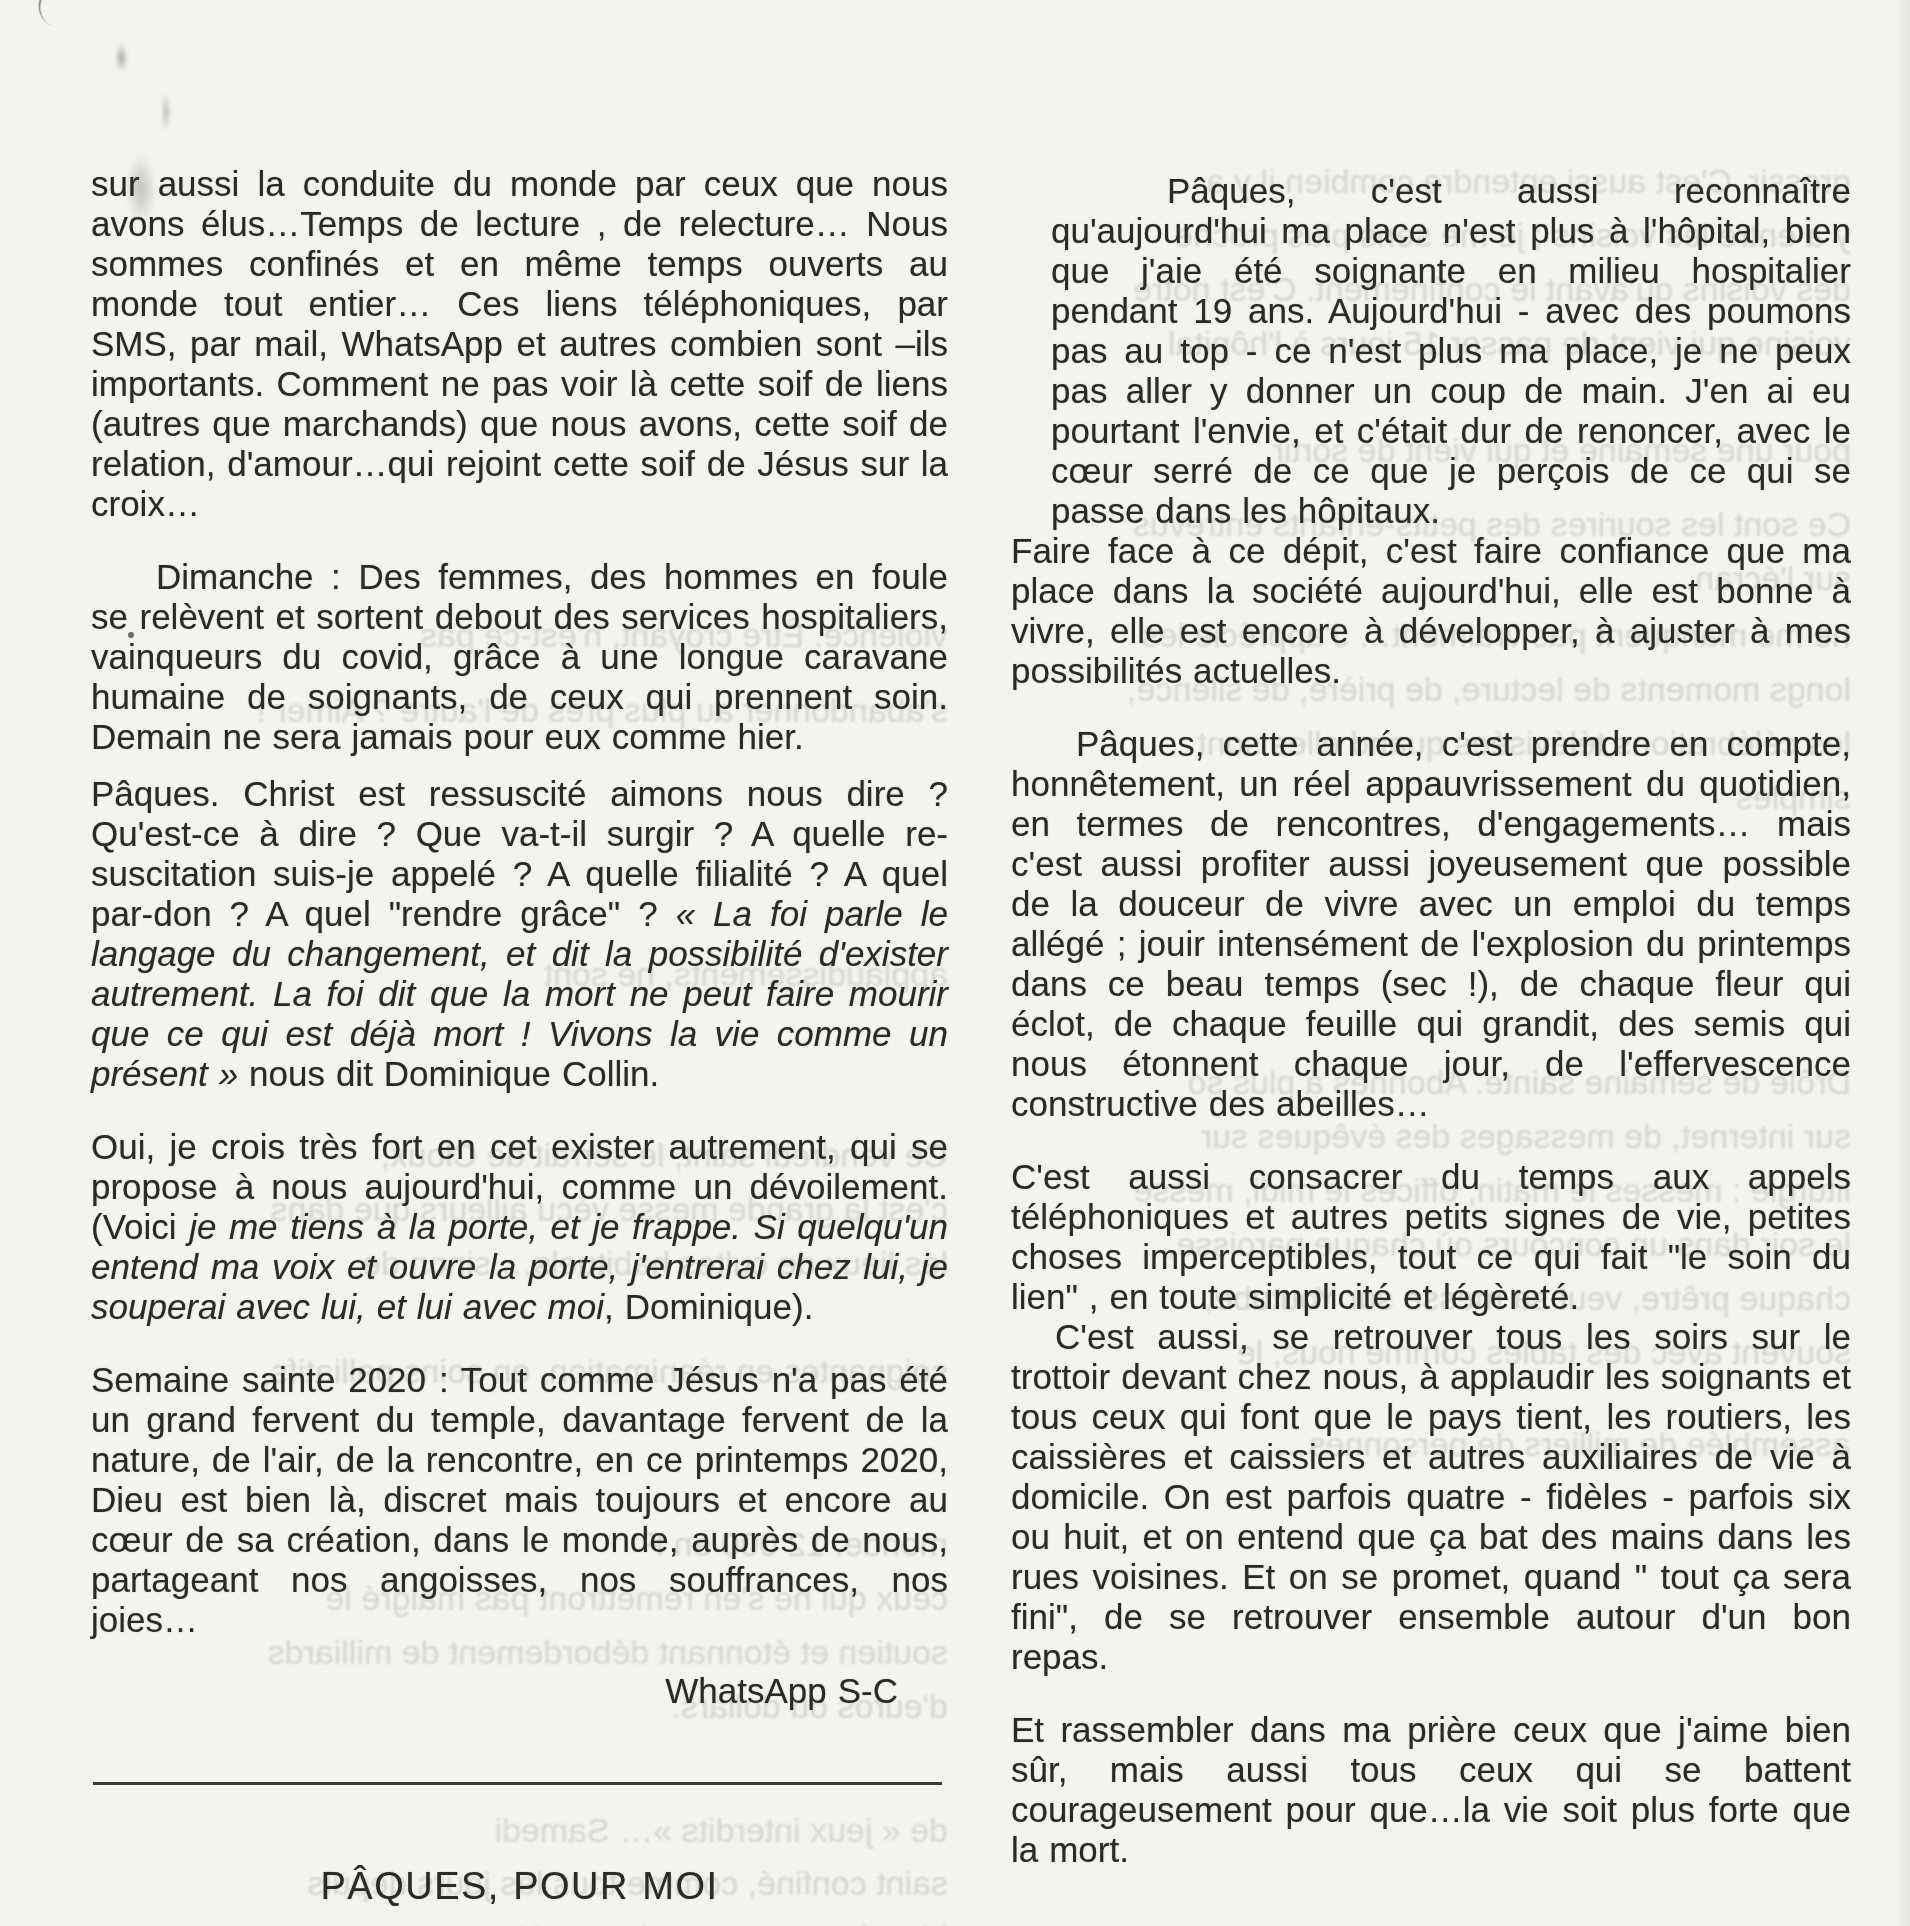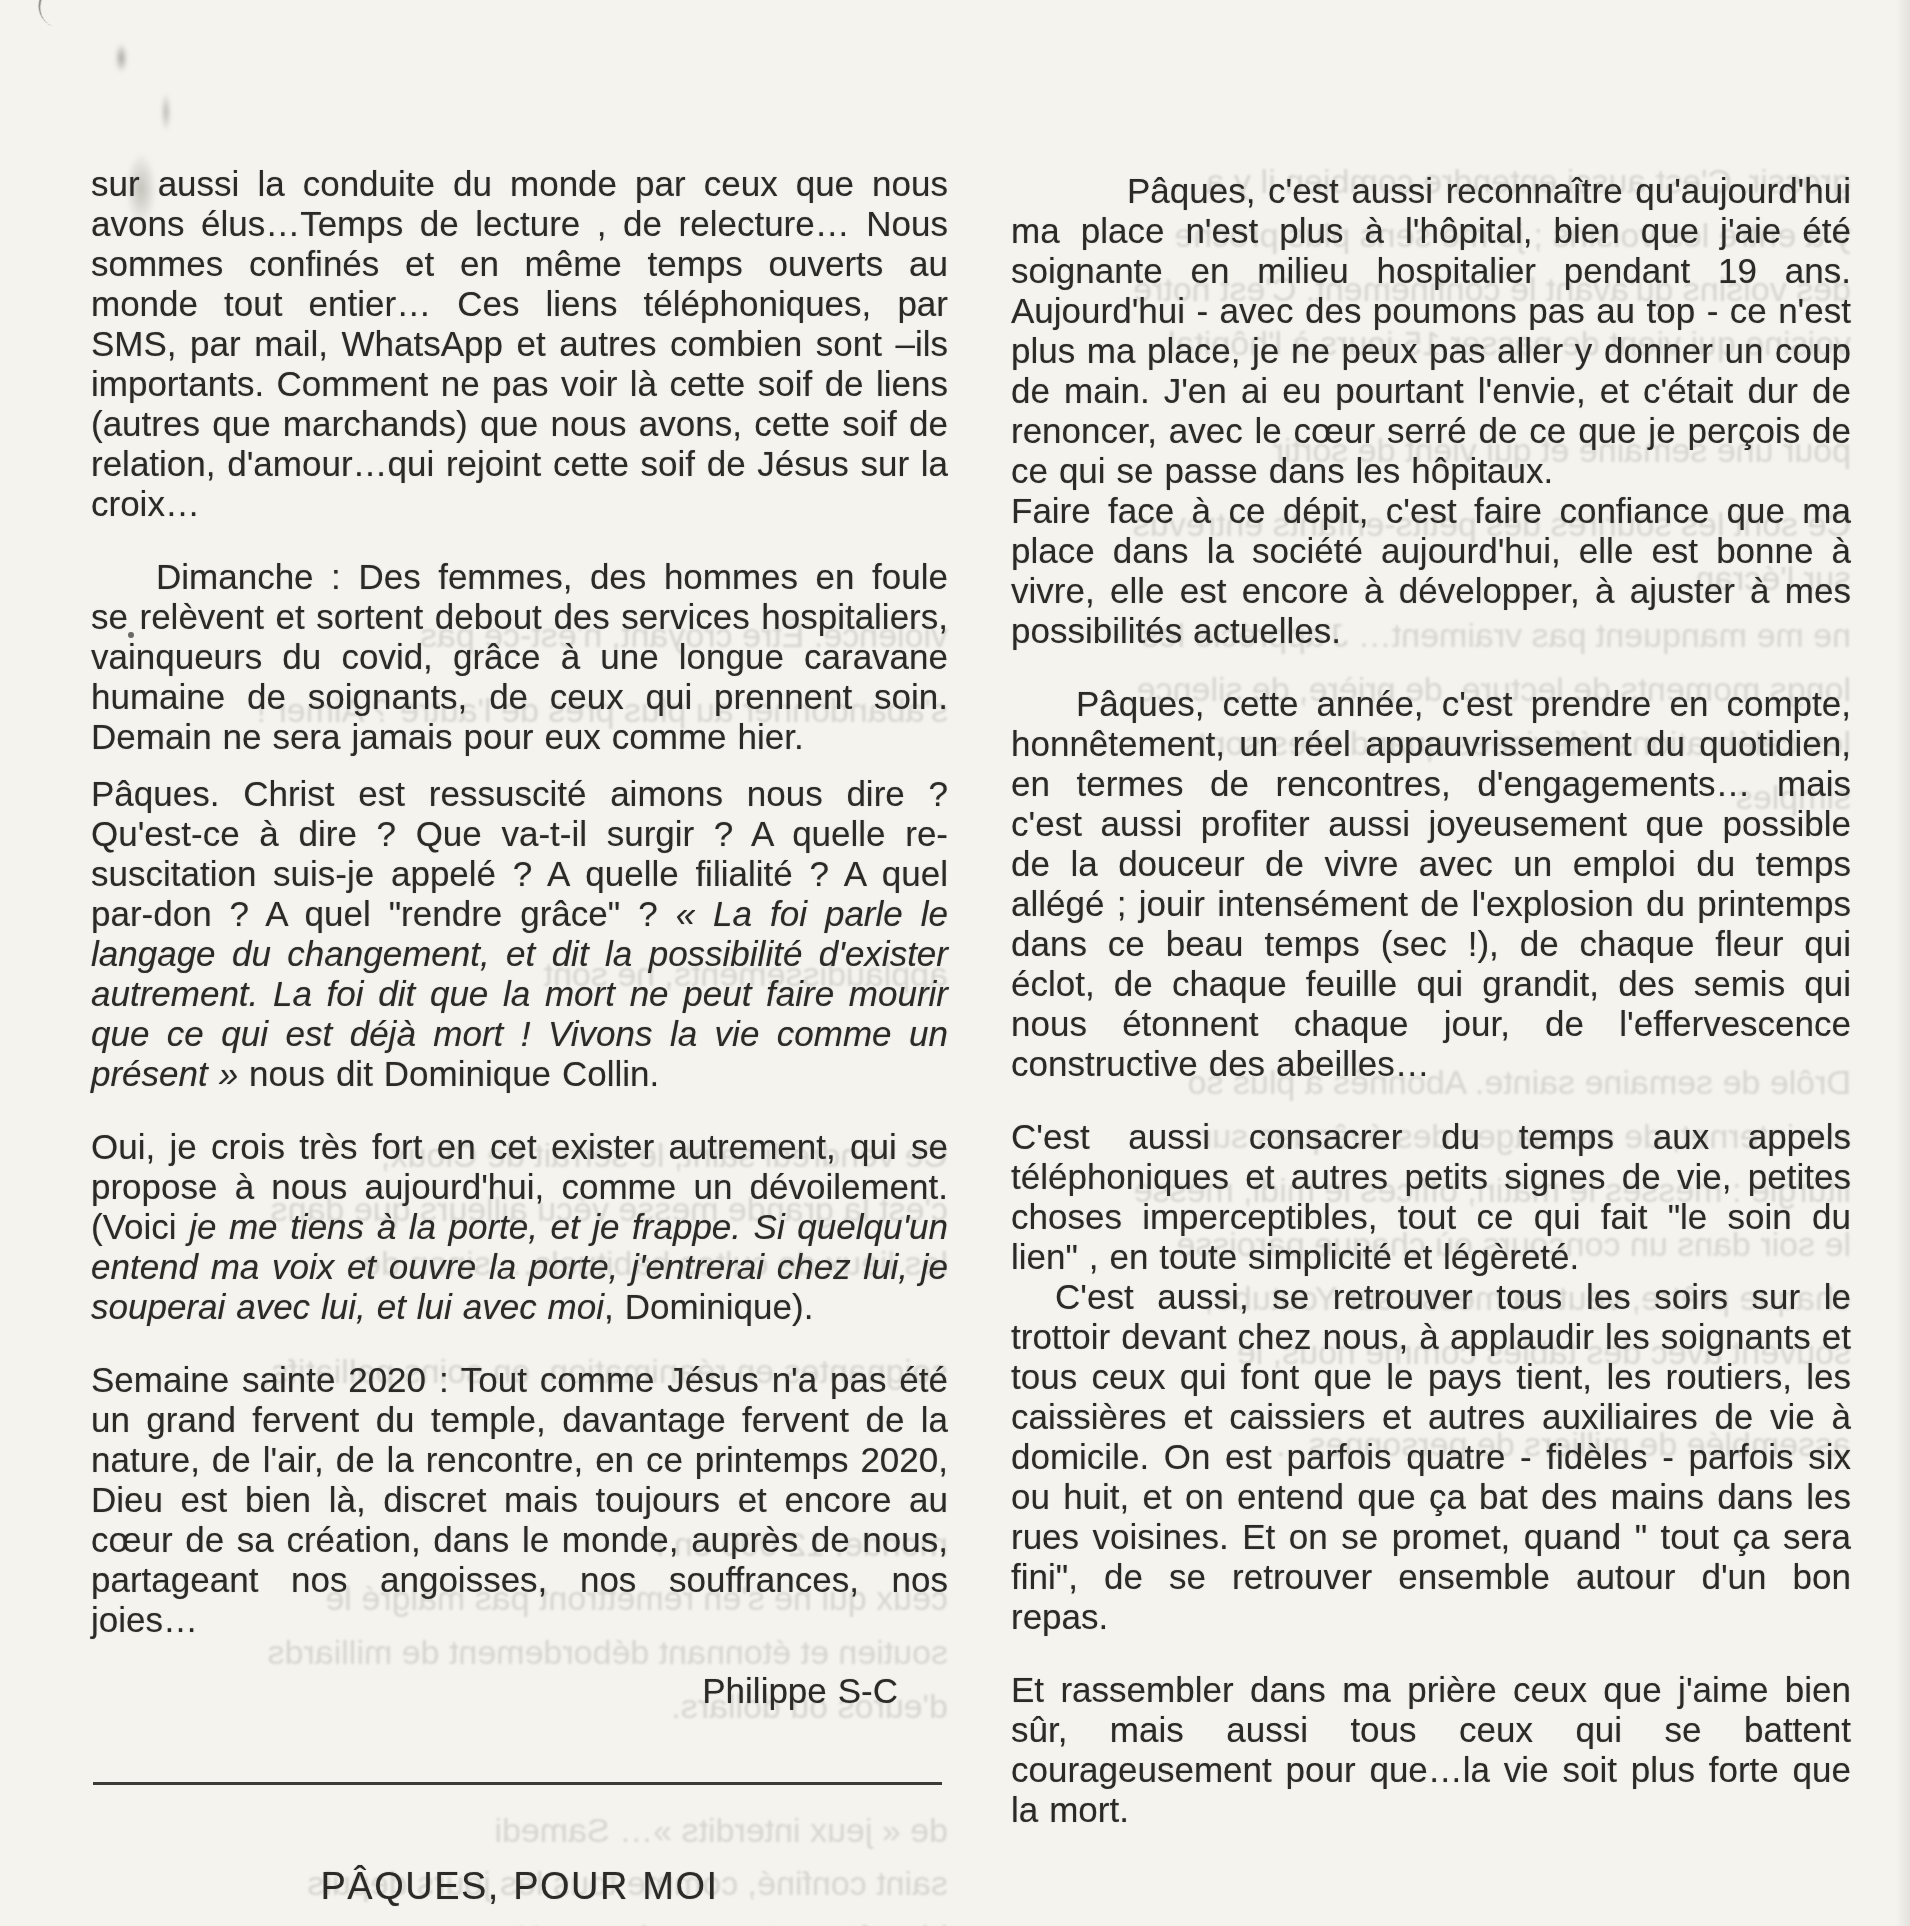--- a/index.html
+++ b/index.html
@@ -24,21 +24,21 @@
     word-spacing:1.2px;
   }
   .col-left { left:91px;  top:164px; width:857px; }
   .col-right{ left:1011px; top:171px; width:840px; }
   .column p{ margin:33px 0 0 0; }
   .column > :first-child{ margin-top:0 !important; }
   p.gap-0{ margin-top:0 !important; }
   p.gap-s{ margin-top:17.3px !important; }
   p.ind-s{ text-indent:44px; }
   p.ind-m{ text-indent:65px; }
-  p.ind-l{ text-indent:116px; }
+  p.ind-l{ text-indent:116px;margin-left:40px; }
   .seg-b{ font-weight:normal; }
   .seg-i{ font-style:italic; }
   p.heading{
     text-align:center; font-size:38px; letter-spacing:1.5px;
     margin-top:81px; text-indent:0 !important;
   }
   p.signature{ text-align:right; margin-top:31px; }
   .col-left  p.signature{ padding-right:50px; }
   hr.divider{
     border:0; border-top:3.5px solid var(--divider,#3d3b38);
@@ -119,21 +119,21 @@
       <span style="top: 1333px;">souvent avec des tables comme nous, le</span>
       <span style="top: 1425px;">assemblée de milliers de personnes…</span>
     </div>
 
   <div class="column col-left">
       <p class="body"><span>sur aussi la conduite du monde par ceux que nous avons élus…Temps de lecture , de relecture… Nous sommes confinés et en même temps ouverts au monde tout entier… Ces liens téléphoniques, par SMS, par mail, WhatsApp et autres combien sont –ils importants. Comment ne pas voir là cette soif de liens (autres que marchands) que nous avons, cette soif de relation, d'amour…qui rejoint cette soif de Jésus sur la croix…</span></p>
       <p class="body ind-m"><span class="seg-b">Dimanche</span><span> : Des femmes, des hommes en foule se relèvent et sortent debout des services hospitaliers, vainqueurs du covid, grâce à une longue caravane humaine de soignants, de ceux qui prennent soin. Demain ne sera jamais pour eux comme hier.</span></p>
       <p class="body gap-s"><span>Pâques. Christ est ressuscité aimons nous dire ? Qu'est-ce à dire ? Que va-t-il surgir ? A quelle re-suscitation suis-je appelé ? A quelle filialité ? A quel par-don ? A quel "rendre grâce" ? </span><span class="seg-i">« La foi parle le langage du changement, et dit la possibilité d'exister autrement. La foi dit que la mort ne peut faire mourir que ce qui est déjà mort ! Vivons la vie comme un présent »</span><span> nous dit Dominique Collin.</span></p>
       <p class="body"><span>Oui, je crois très fort en cet exister autrement, qui se propose à nous aujourd'hui, comme un dévoilement. (Voici </span><span class="seg-i">je me tiens à la porte, et je frappe. Si quelqu'un entend ma voix et ouvre la porte, j'entrerai chez lui, je souperai avec lui, et lui avec moi</span><span>, Dominique).</span></p>
       <p class="body"><span>Semaine sainte 2020 : Tout comme Jésus n'a pas été un grand fervent du temple, davantage fervent de la nature, de l'air, de la rencontre, en ce printemps 2020, Dieu est bien là, discret mais toujours et encore au cœur de sa création, dans le monde, auprès de nous, partageant nos angoisses, nos souffrances, nos joies…</span></p>
-      <p class="signature"><span>Philippe S-C</span></p>
+      <p class="signature"><span>WhatsApp S-C</span></p>
       <hr class="divider">
       <p class="heading"><span>PÂQUES, POUR MOI</span></p>
     </div>
   <div class="column col-right">
       <p class="body ind-l"><span>Pâques, c'est aussi reconnaître qu'aujourd'hui ma place n'est plus à l'hôpital, bien que j'aie été soignante en milieu hospitalier pendant 19 ans. Aujourd'hui - avec des poumons pas au top - ce n'est plus ma place, je ne peux pas aller y donner un coup de main. J'en ai eu pourtant l'envie, et c'était dur de renoncer, avec le cœur serré de ce que je perçois de ce qui se passe dans les hôpitaux.</span></p>
       <p class="body gap-0"><span>Faire face à ce dépit, c'est faire confiance que ma place dans la société aujourd'hui, elle est bonne à vivre, elle est encore à développer, à ajuster à mes possibilités actuelles.</span></p>
       <p class="body ind-m"><span>Pâques, cette année, c'est prendre en compte, honnêtement, un réel appauvrissement du quotidien, en termes de rencontres, d'engagements… mais c'est aussi profiter aussi joyeusement que possible de la douceur de vivre avec un emploi du temps allégé ; jouir intensément de l'explosion du printemps dans ce beau temps (sec !), de chaque fleur qui éclot, de chaque feuille qui grandit, des semis qui nous étonnent chaque jour, de l'effervescence constructive des abeilles…</span></p>
       <p class="body"><span>C'est aussi consacrer du temps aux appels téléphoniques et autres petits signes de vie, petites choses imperceptibles, tout ce qui fait "le soin du lien" , en toute simplicité et légèreté.</span></p>
       <p class="body ind-s gap-0"><span>C'est aussi, se retrouver tous les soirs sur le trottoir devant chez nous, à applaudir les soignants et tous ceux qui font que le pays tient, les routiers, les caissières et caissiers et autres auxiliaires de vie à domicile. On est parfois quatre - fidèles - parfois six ou huit, et on entend que ça bat des mains dans les rues voisines. Et on se promet, quand " tout ça sera fini", de se retrouver ensemble autour d'un bon repas.</span></p>
       <p class="body"><span>Et rassembler dans ma prière ceux que j'aime bien sûr, mais aussi tous ceux qui se battent courageusement pour que…la vie soit plus forte que la mort.</span></p>

